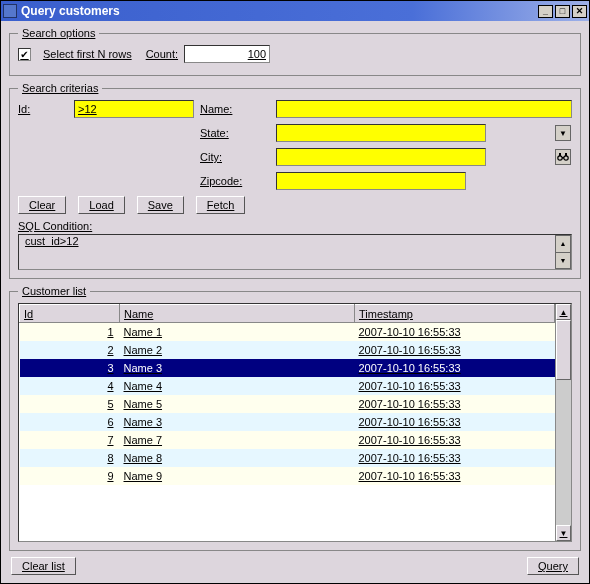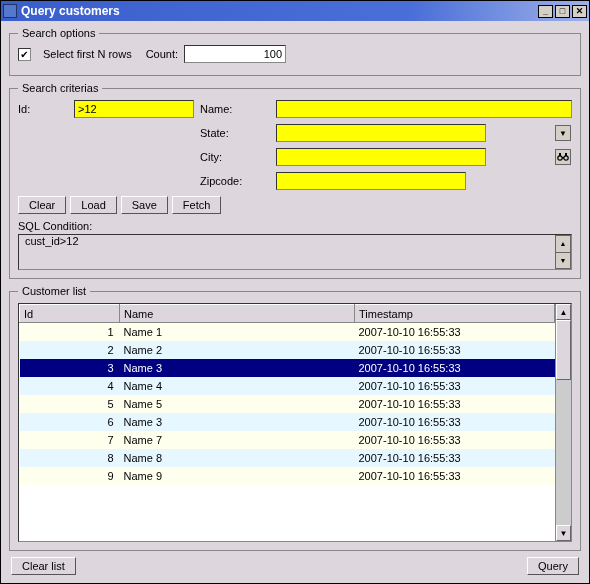--- a/index.html
+++ b/index.html
@@ -23,20 +23,21 @@
   }
   .titlebar .title { flex:1; }
   .titlebar .winbtn {
     width: 15px; height: 13px; background:#d4d0c8; border:1px solid #000; margin-left:2px;
     display:flex; align-items:center; justify-content:center; font-size:9px; color:#000; cursor:pointer;
     font-family: sans-serif;
   }
   .client {
     flex:1; padding:6px 8px 8px 8px; display:flex; flex-direction:column; gap:6px;
     background:#ddd6dd;
+    text-decoration:underline;
   }
   fieldset {
     border:1px solid #888; padding:6px 8px 8px 8px; background:#ddd6dd;
   }
   legend { padding:0 4px; font-size:11px; color:#000; }
   .row { display:flex; align-items:center; margin-bottom:4px; }
   .checkbox { width:13px; height:13px; border:1px inset #888; background:#fff; margin-right:4px; display:flex; align-items:center; justify-content:center; font-size:10px; }
   .label { margin-right:6px;margin-left:8px; }
   .tinput {
     border:1px inset #888; background:#fff; height:18px; padding:1px 3px; font-size:11px;
@@ -49,21 +50,21 @@
   .selbtn {
     position:absolute; right:1px; top:1px; width:16px; height:16px;
     background:#d4d0c8; border:1px solid #666; display:flex; align-items:center; justify-content:center;
     font-size:8px;
   }
   .binoc {
     position:absolute; right:1px; top:1px; width:16px; height:16px;
     background:#d4d0c8; border:1px solid #666; display:flex; align-items:center; justify-content:center;
     font-size:10px;
   }
-  .btnrow { display:flex; gap:4px; margin-top:6px; }
+  .btnrow { display:flex; gap:12px; margin-top:6px; }
   .btn {
     background:#ddd6dd; border:1px solid #888; border-top-color:#fff; border-left-color:#fff;
     border-right-color:#555; border-bottom-color:#555;
     padding:2px 10px; font-size:11px; cursor:pointer;
   }
   .sql-box {
     background:#ddd6dd; border:1px inset #888; height:36px; padding:0 6px; position:relative; font-size:11px;
     margin-top:2px;
   }
   .sql-spin { position:absolute; right:0; top:0; width:16px; height:100%; display:flex; flex-direction:column; }
@@ -103,21 +104,21 @@
   </div>
 
   <div class="client">
 
     <fieldset>
       <legend>Search options</legend>
       <div class="row">
         <div class="checkbox">✔</div>
         <span class="label">Select first N rows</span>
         <span class="label">Count:</span>
-        <input class="tinput right" style="width: 102px;" value="100">
+        <input class="tinput right" style="width: 86px;" value="100">
       </div>
     </fieldset>
 
     <fieldset>
       <legend>Search criterias</legend>
       <div class="criteria-grid">
         <span class="field-label">Id:</span>
         <input class="tinput yellow" value="&gt;12" style="">
         <span class="field-label">Name:</span>
         <input class="tinput yellow" value="" style="">

